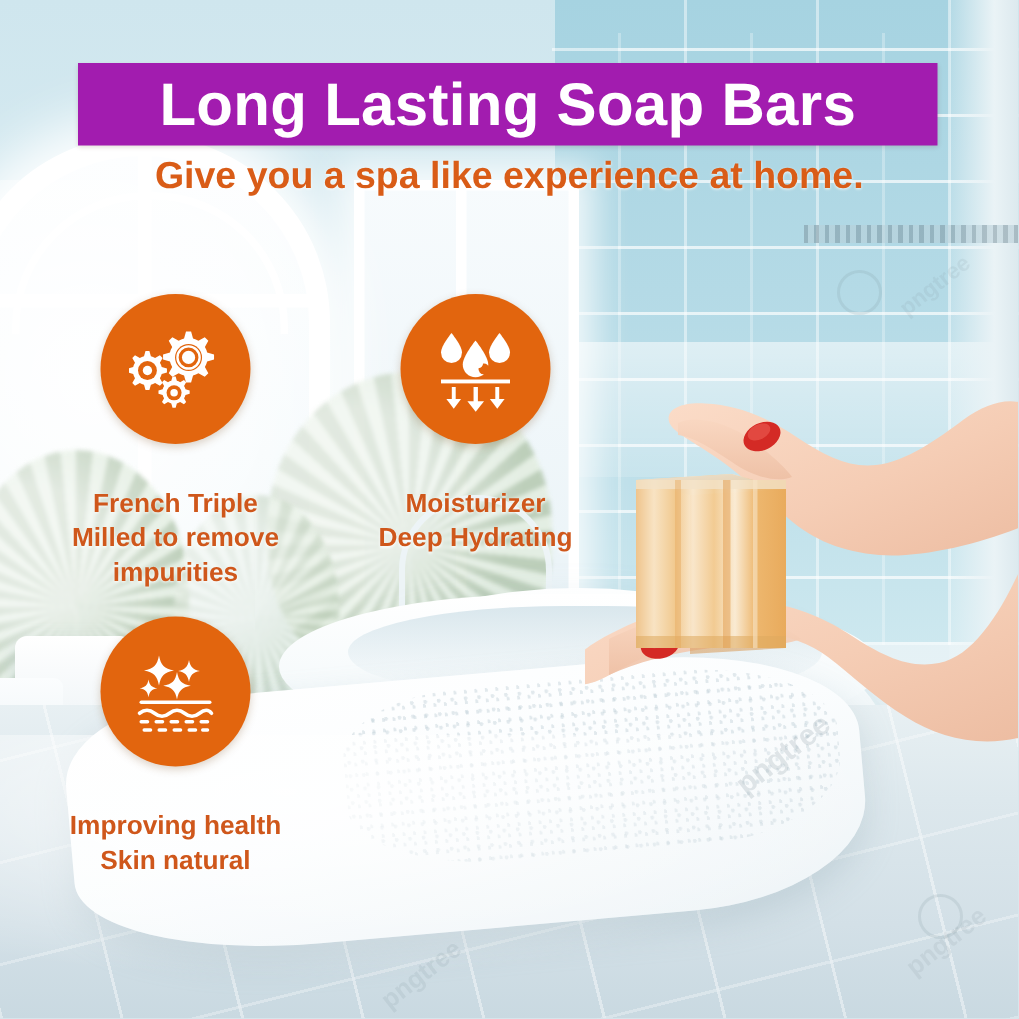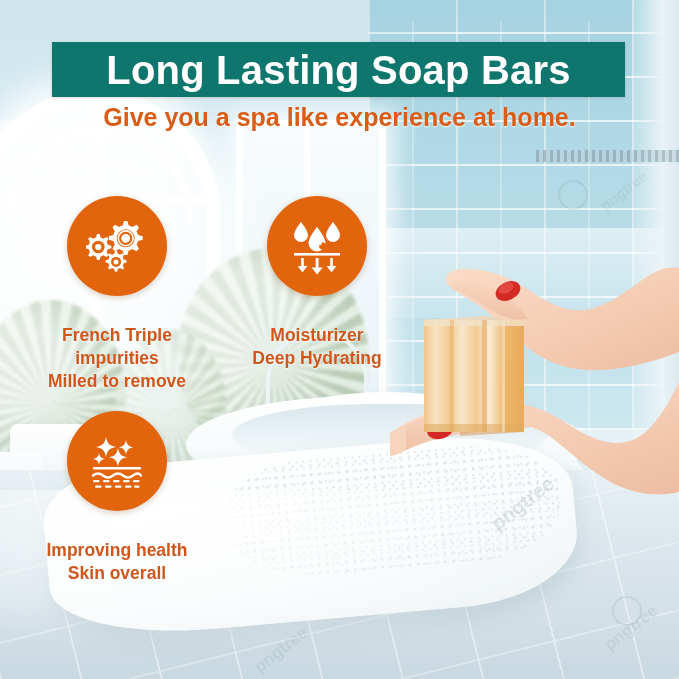--- a/index.html
+++ b/index.html
@@ -203,21 +203,21 @@
     border:2px solid rgba(120,140,150,.16);
   }
   .wmr1{left:558px;top:180px;}
   .wmr2{left:612px;top:596px;}
 
   
   .content{position:absolute;left:0;top:0;width:679px;height:679px;}
 
   .title-banner{
     position:absolute;left:52px;top:42px;width:573px;height:55px;
-    background:#0f766e;
+    background:#a21caf;
     display:flex;align-items:center;justify-content:center;
     box-shadow:0 1px 3px rgba(90,60,30,.18);
   }
   .title-banner h1{
     margin:0;color:#ffffff;font-size:40px;font-weight:700;
     letter-spacing:.2px;line-height:1;white-space:nowrap;
     font-family:"Liberation Sans", sans-serif;
   }
   .subtitle{
     position:absolute;left:0;top:104px;width:679px;text-align:center;
@@ -392,22 +392,22 @@
 
             <g fill="#ffffff">
               <path d="M29,34 l2.1,0 l0.8,2.8 a8,8 0 0 1 2.2,0.95 l2.55,-1.4 l1.45,1.45 l-1.4,2.55 a8,8 0 0 1 0.95,2.2 l2.8,0.8 l0,2.1 l-2.8,0.8 a8,8 0 0 1 -0.95,2.2 l1.4,2.55 l-1.45,1.45 l-2.55,-1.4 a8,8 0 0 1 -2.2,0.95 l-0.8,2.8 l-2.1,0 l-0.8,-2.8 a8,8 0 0 1 -2.2,-0.95 l-2.55,1.4 l-1.45,-1.45 l1.4,-2.55 a8,8 0 0 1 -0.95,-2.2 l-2.8,-0.8 l0,-2.1 l2.8,-0.8 a8,8 0 0 1 0.95,-2.2 l-1.4,-2.55 l1.45,-1.45 l2.55,1.4 a8,8 0 0 1 2.2,-0.95 Z"></path>
             </g>
             <circle cx="30.05" cy="44.9" r="5" fill="#e2650e"></circle>
             <circle cx="30.05" cy="44.9" r="2.5" fill="#ffffff"></circle>
           </svg>
         </div>
         <div class="f-label">
           <div>French Triple</div>
+          <div>Milled to remove</div>
           <div>impurities</div>
-          <div>Milled to remove</div>
         </div>
       </div>
 
       <div class="feature">
         <div class="circle">
           <svg width="60" height="60" viewBox="0 0 60 60">
             <path d="M14,6 C14,6 21,14.5 21,19 a7,7 0 0 1 -14,0 C7,14.5 14,6 14,6 Z" fill="#ffffff"></path>
             <path d="M46,6 C46,6 53,14.5 53,19 a7,7 0 0 1 -14,0 C39,14.5 46,6 46,6 Z" fill="#ffffff"></path>
             <path d="M30,11 C30,11 38.5,21.5 38.5,27 a8.5,8.5 0 0 1 -17,0 C21.5,21.5 30,11 30,11 Z" fill="#ffffff"></path>
             <path d="M32,29.5 a3.6,3.6 0 1 0 3.1,-3.1 a3.6,3.6 0 0 1 -3.1,3.1 Z" fill="#e2650e"></path>
@@ -448,20 +448,20 @@
               <rect x="9" y="53.5" width="6.5" height="2.3" rx="1.1"></rect>
               <rect x="19" y="53.5" width="6.5" height="2.3" rx="1.1"></rect>
               <rect x="29" y="53.5" width="6.5" height="2.3" rx="1.1"></rect>
               <rect x="39" y="53.5" width="6.5" height="2.3" rx="1.1"></rect>
               <rect x="48" y="53.5" width="5.5" height="2.3" rx="1.1"></rect>
             </g>
           </svg>
         </div>
         <div class="f-label">
           <div>Improving health</div>
-          <div>Skin overall</div>
+          <div>Skin natural</div>
         </div>
       </div>
 
 
     </div>
   </div>
 </div>
 
 </body></html>

